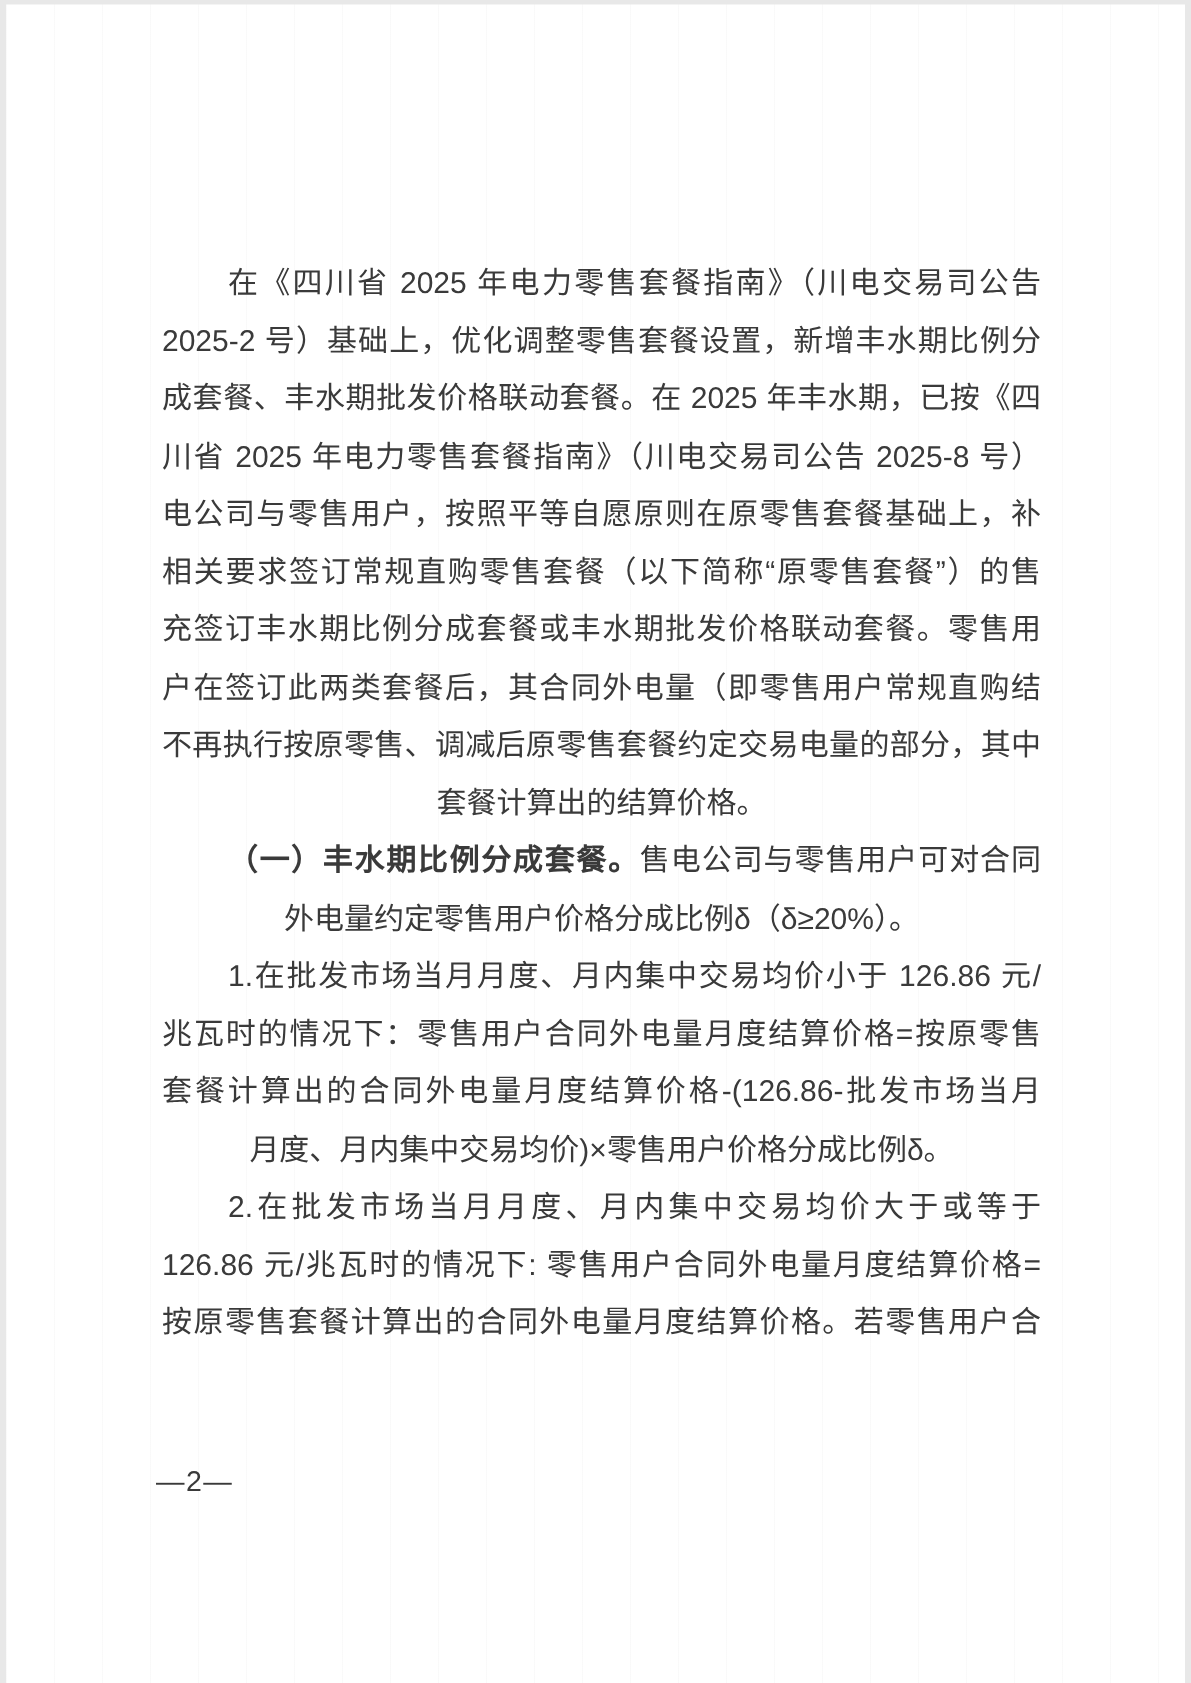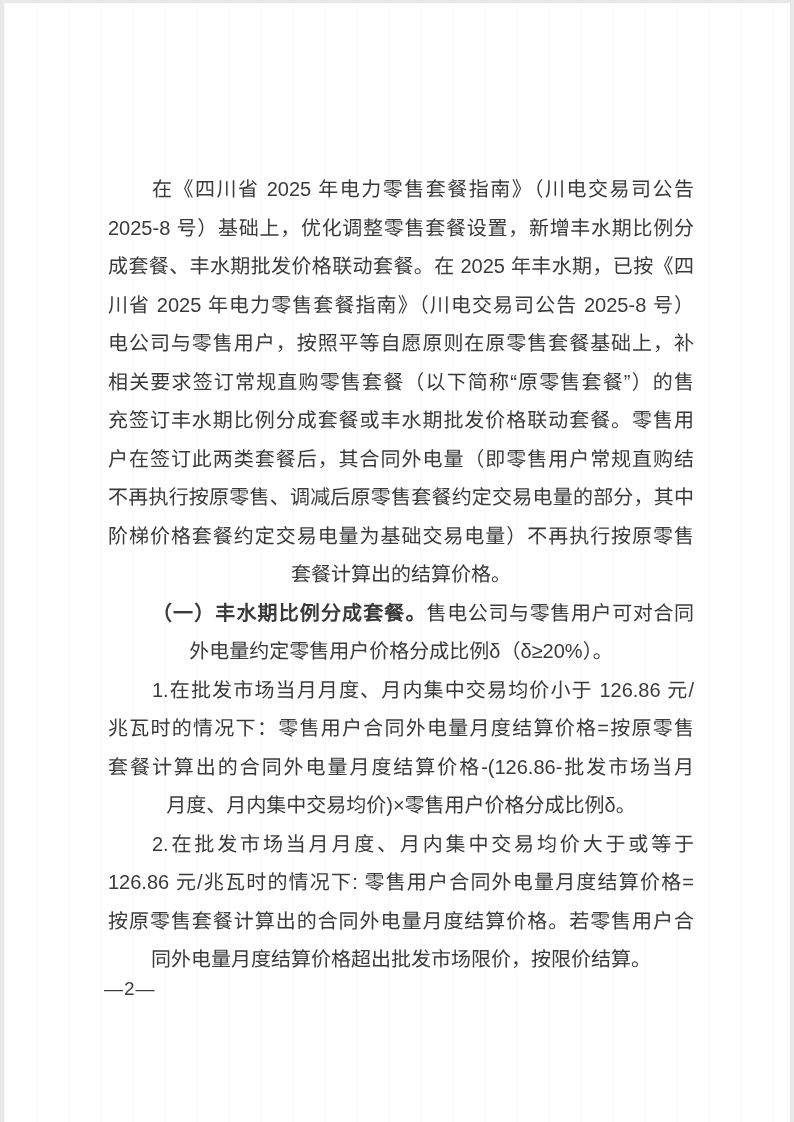--- a/index.html
+++ b/index.html
@@ -54,35 +54,33 @@
     line-height: 28px;
   }
 </style>
 </head>
 <body>
 
 <div class="page">
   <div class="doc-body">
 
   <div class="line indent just"><span class="seg-regular">在《四川省 2025 年电力零售套餐指南》（川电交易司公告</span></div>
-      <div class="line just"><span class="seg-regular">2025-8 号）基础上，优化调整零售套餐设置，新增丰水期比例分</span></div>
+      <div class="line just"><span class="seg-regular">2025-2 号）基础上，优化调整零售套餐设置，新增丰水期比例分</span></div>
       <div class="line just"><span class="seg-regular">成套餐、丰水期批发价格联动套餐。在 2025 年丰水期，已按《四</span></div>
       <div class="line just"><span class="seg-regular">川省 2025 年电力零售套餐指南》（川电交易司公告 2025-8 号）</span></div>
       <div class="line just"><span class="seg-regular">电公司与零售用户，按照平等自愿原则在原零售套餐基础上，补</span></div>
       <div class="line just"><span class="seg-regular">相关要求签订常规直购零售套餐（以下简称“原零售套餐”）的售</span></div>
       <div class="line just"><span class="seg-regular">充签订丰水期比例分成套餐或丰水期批发价格联动套餐。零售用</span></div>
       <div class="line just"><span class="seg-regular">户在签订此两类套餐后，其合同外电量（即零售用户常规直购结</span></div>
       <div class="line just"><span class="seg-regular">不再执行按原零售、调减后原零售套餐约定交易电量的部分，其中</span></div>
-      <div class="line just"><span class="seg-regular">阶梯价格套餐约定交易电量为基础交易电量）不再执行按原零售</span></div>
       <div class="line"><span class="seg-regular">套餐计算出的结算价格。</span></div>
       <div class="line indent just"><span class="seg-bold">（一）丰水期比例分成套餐。</span><span class="seg-regular">售电公司与零售用户可对合同</span></div>
       <div class="line"><span class="seg-regular">外电量约定零售用户价格分成比例δ（δ≥20%）。</span></div>
       <div class="line indent just"><span class="seg-regular">1.在批发市场当月月度、月内集中交易均价小于 126.86 元/</span></div>
       <div class="line just"><span class="seg-regular">兆瓦时的情况下：零售用户合同外电量月度结算价格=按原零售</span></div>
       <div class="line just"><span class="seg-regular">套餐计算出的合同外电量月度结算价格-(126.86-批发市场当月</span></div>
       <div class="line"><span class="seg-regular">月度、月内集中交易均价)×零售用户价格分成比例δ。</span></div>
       <div class="line indent just"><span class="seg-regular">2.在批发市场当月月度、月内集中交易均价大于或等于</span></div>
       <div class="line just"><span class="seg-regular">126.86 元/兆瓦时的情况下: 零售用户合同外电量月度结算价格=</span></div>
       <div class="line just"><span class="seg-regular">按原零售套餐计算出的合同外电量月度结算价格。若零售用户合</span></div>
-      <div class="line"><span class="seg-regular">同外电量月度结算价格超出批发市场限价，按限价结算。</span></div>
     </div>
   <div class="footer-pageno">—2—</div>
 </div>
 
 </body></html>

